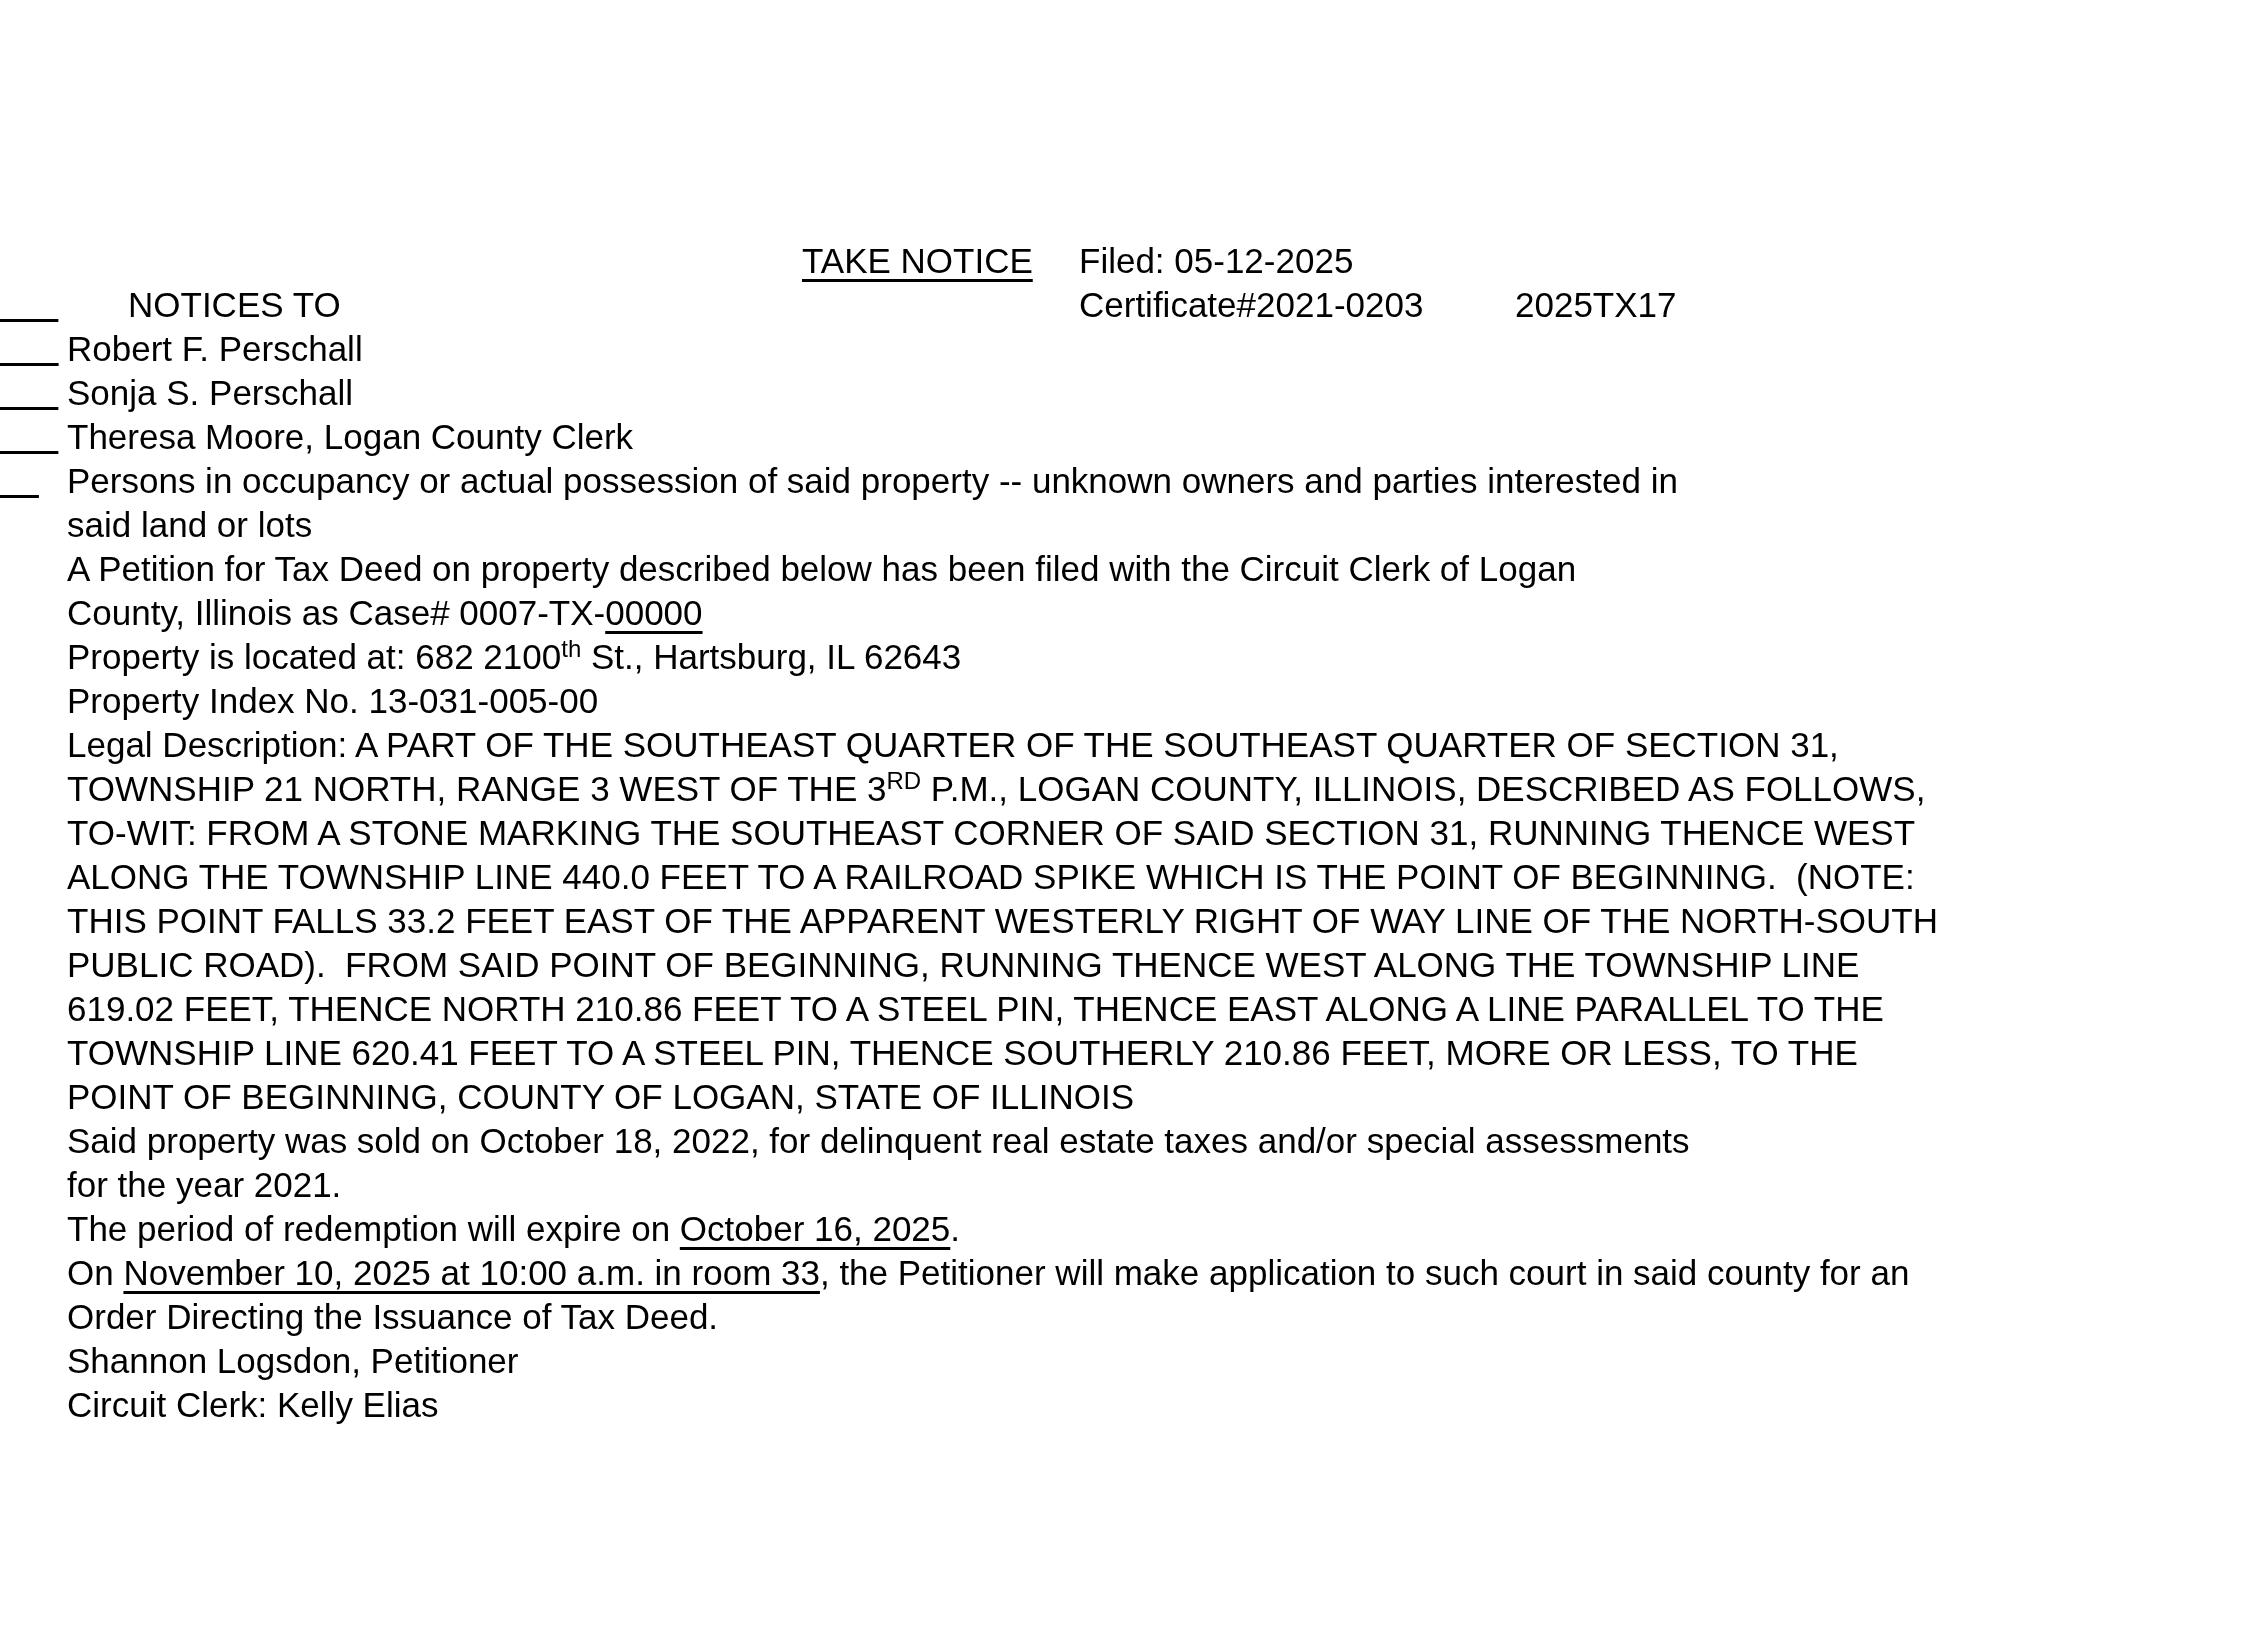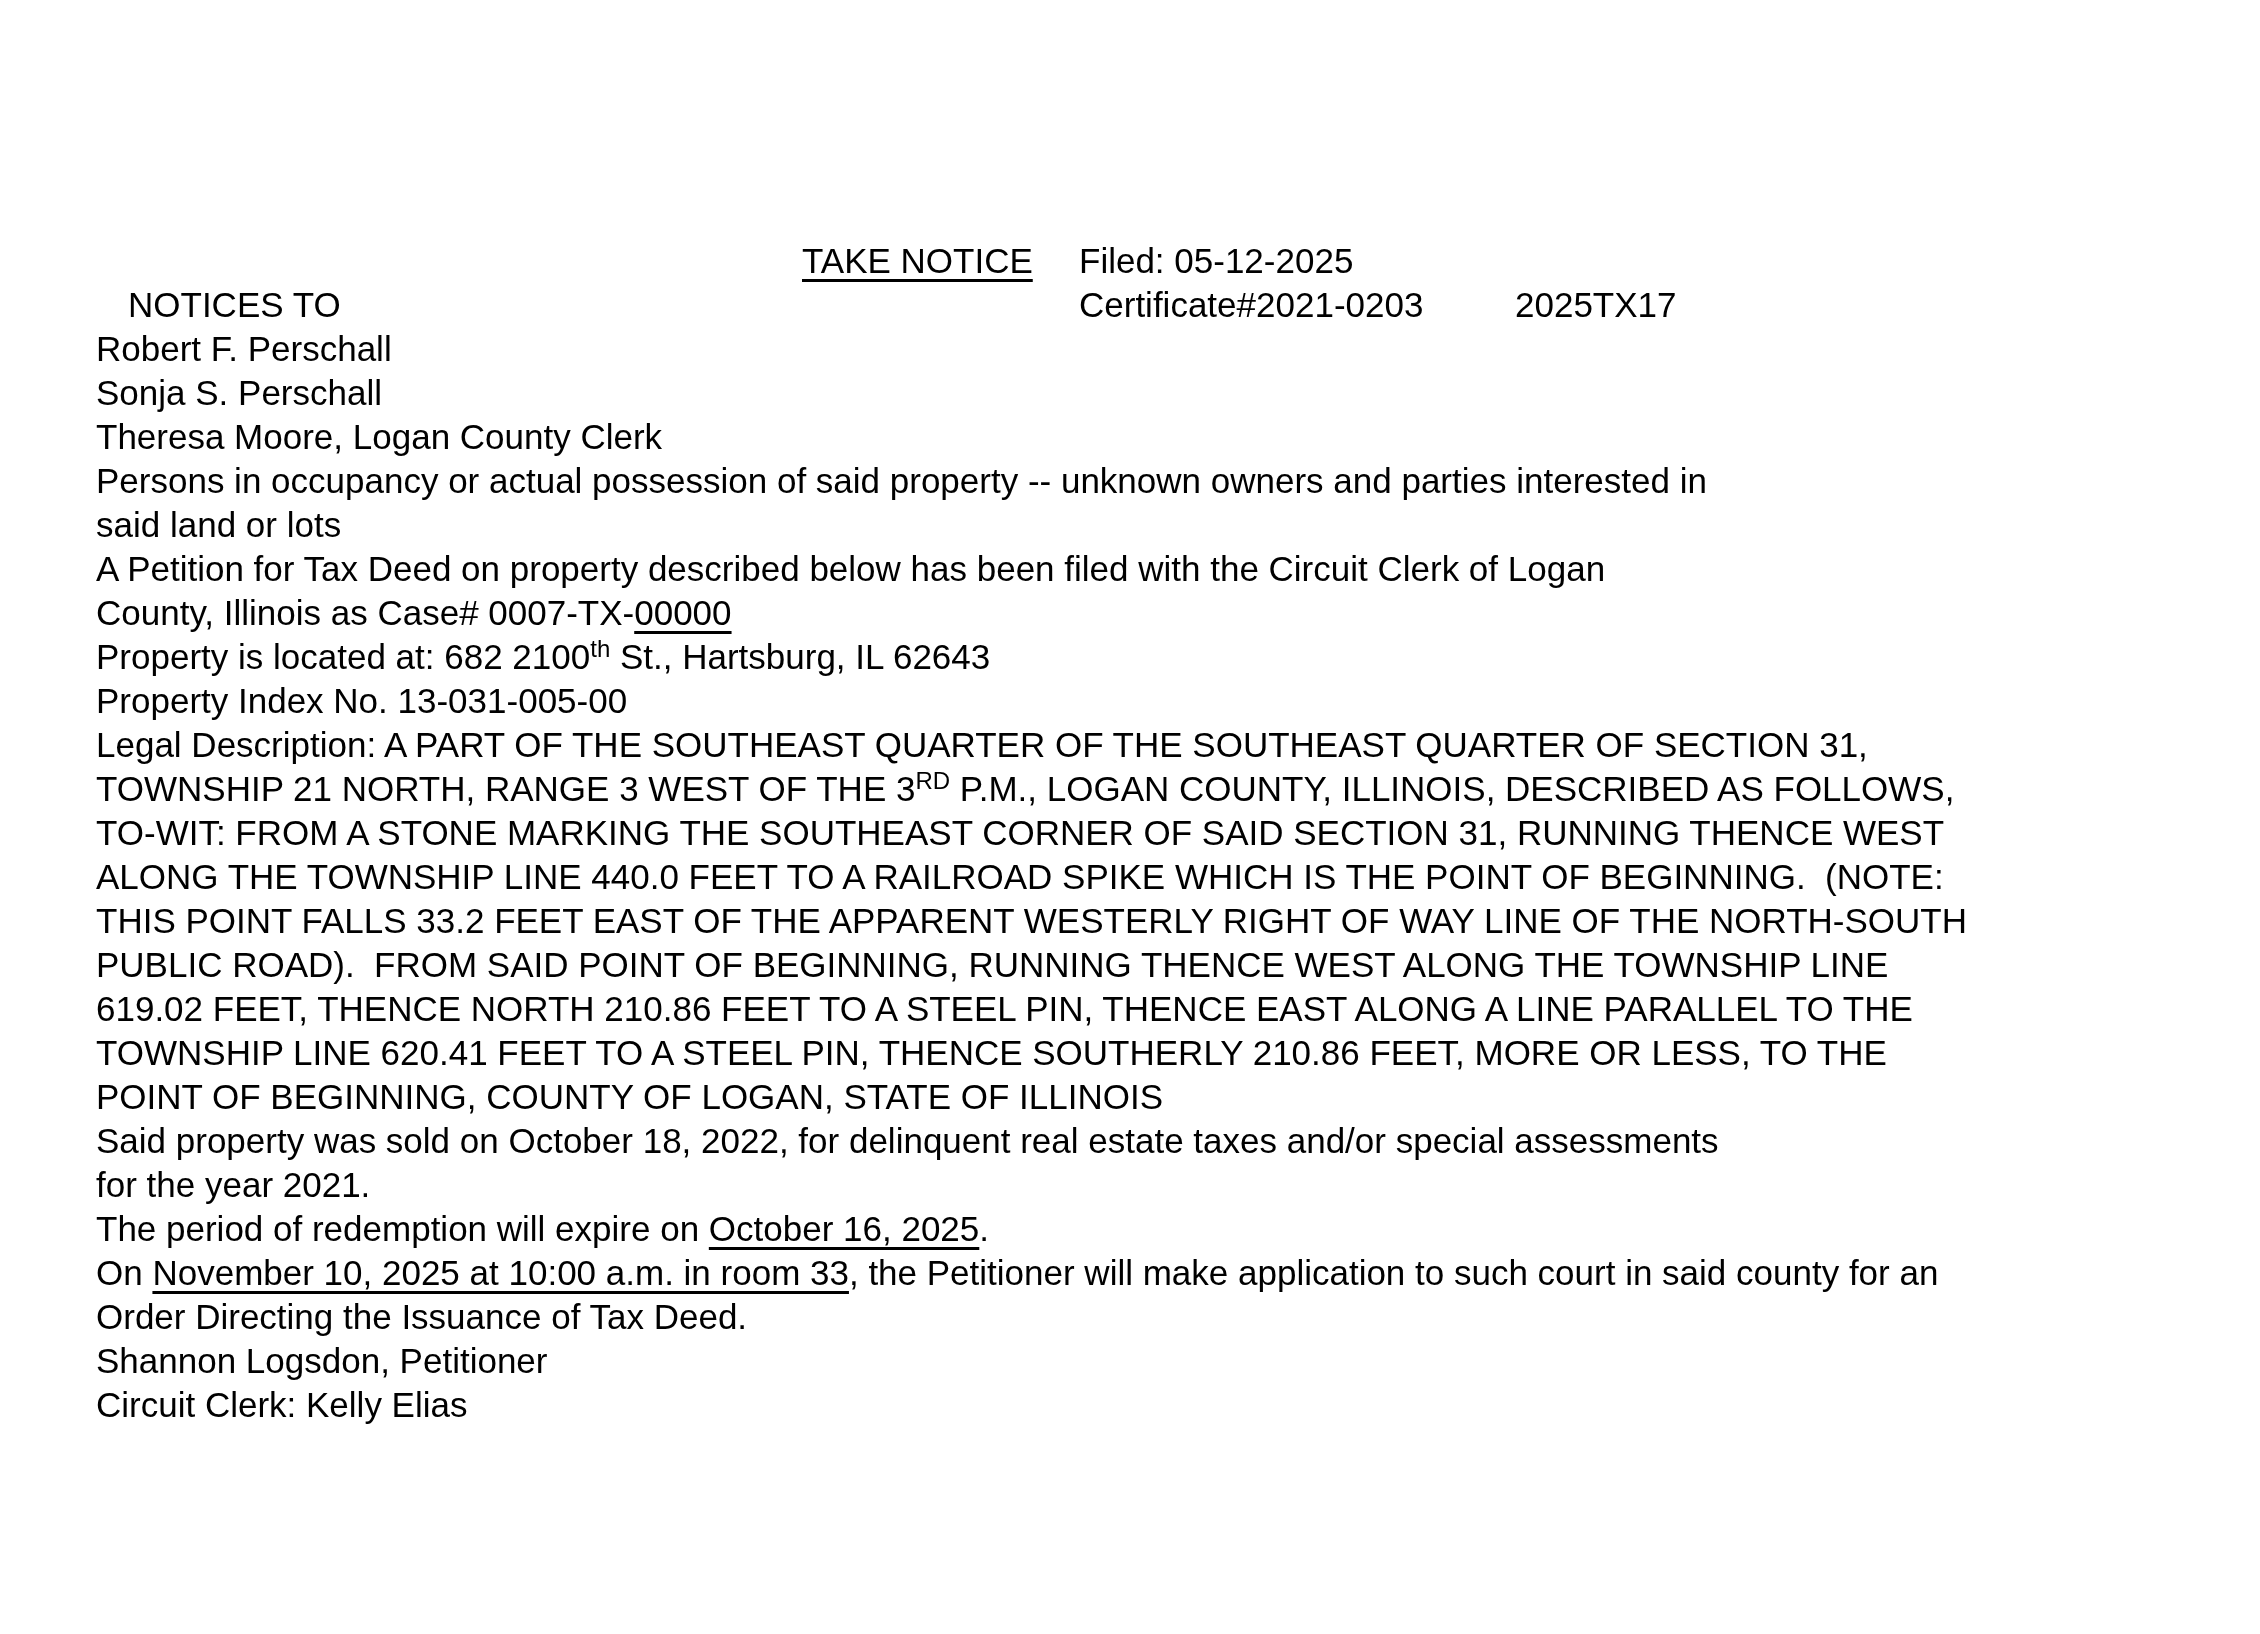--- a/index.html
+++ b/index.html
@@ -15,27 +15,28 @@
     color: #000000;
     font-family: "Liberation Sans", "DejaVu Sans", sans-serif;
     font-size: 35px;
     line-height: 44px;
     overflow: hidden;
   }
   .content {
     padding-top: 239px;
   }
   .line {
-    padding-left: 96px;
+    padding-left: 67px;
     white-space: pre;
     height: 44px;
   }
   .line.rel {
     position: relative;
     padding-left: 0;
+    text-decoration: underline;
   }
   .abs {
     position: absolute;
     top: 0;
     white-space: pre;
   }
   .underline {
     text-decoration: underline;
     text-decoration-thickness: 2.7px;
     text-underline-offset: 6.2px;

